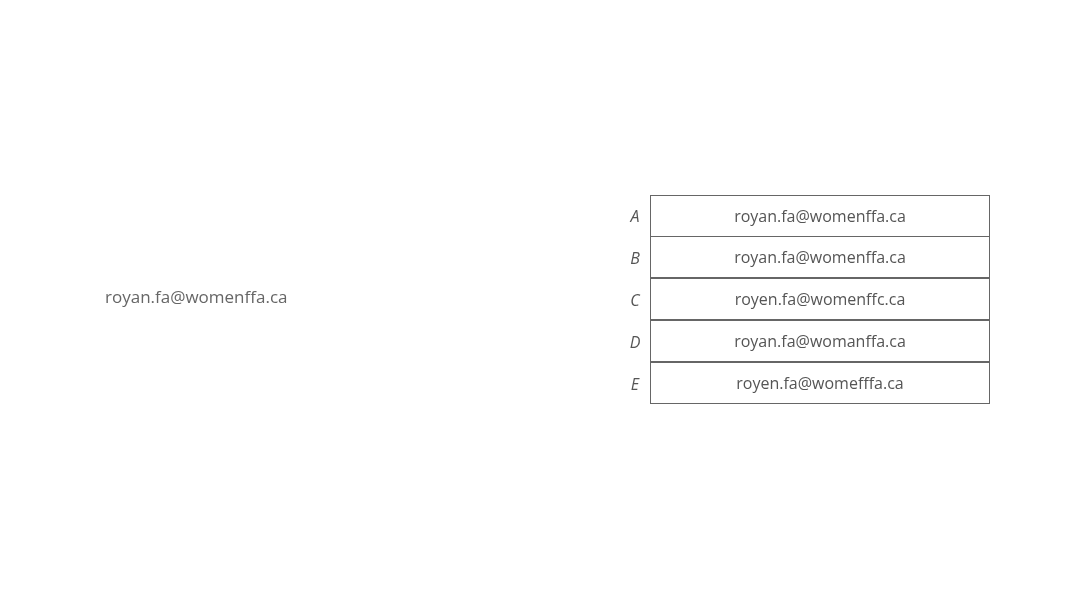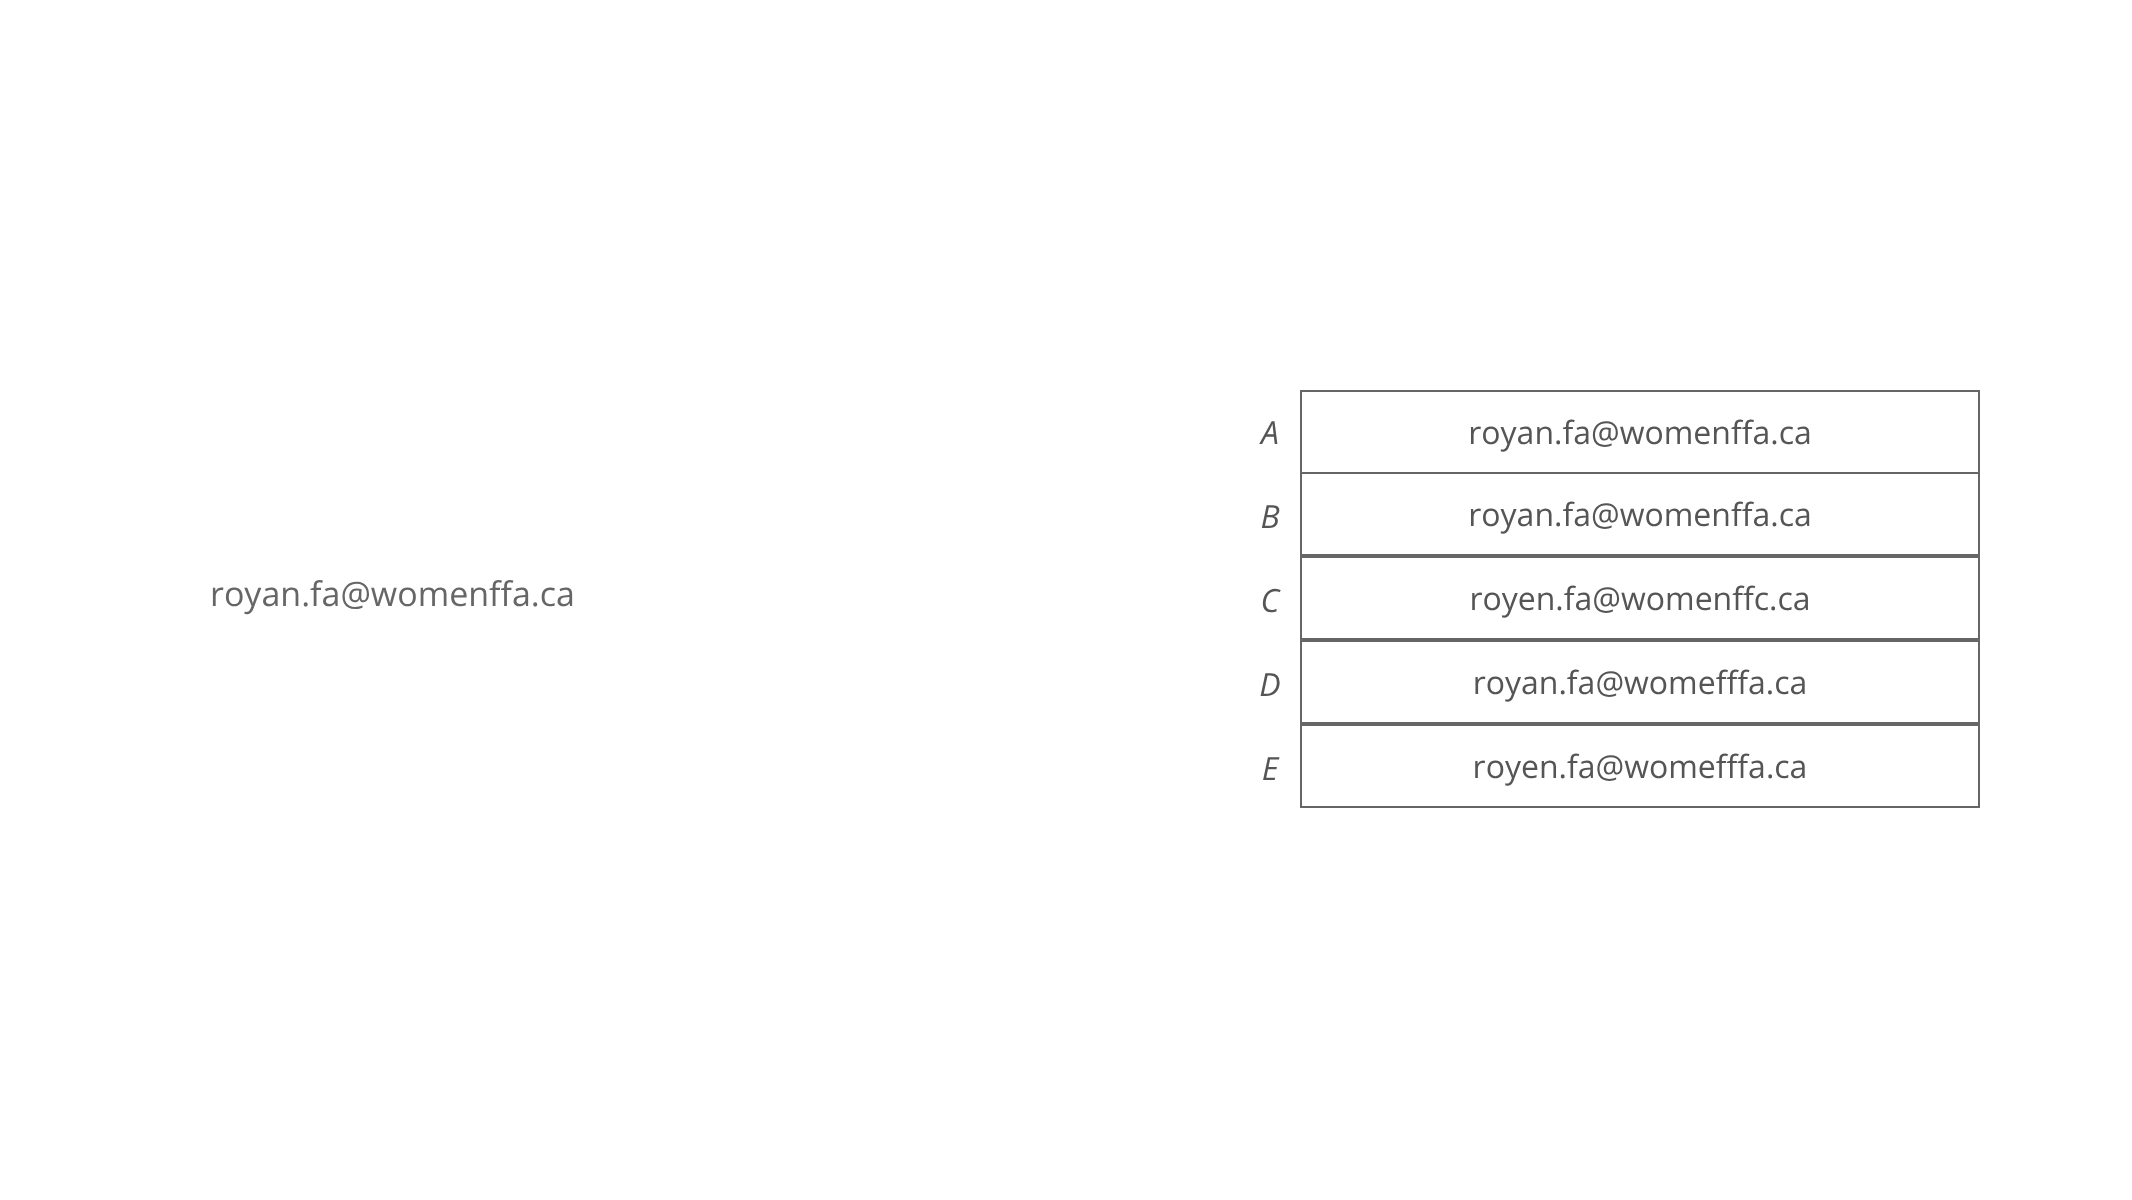--- a/index.html
+++ b/index.html
@@ -70,19 +70,19 @@
   <div class="option-row">
     <div class="option-letter">B</div>
     <div class="option-box">royan.fa@womenffa.ca</div>
   </div>
   <div class="option-row">
     <div class="option-letter">C</div>
     <div class="option-box">royen.fa@womenffc.ca</div>
   </div>
   <div class="option-row">
     <div class="option-letter">D</div>
-    <div class="option-box">royan.fa@womefffa.ca</div>
+    <div class="option-box">royan.fa@womanffa.ca</div>
   </div>
   <div class="option-row">
     <div class="option-letter">E</div>
     <div class="option-box">royen.fa@womefffa.ca</div>
   </div>
 </div>
 
 </body></html>

